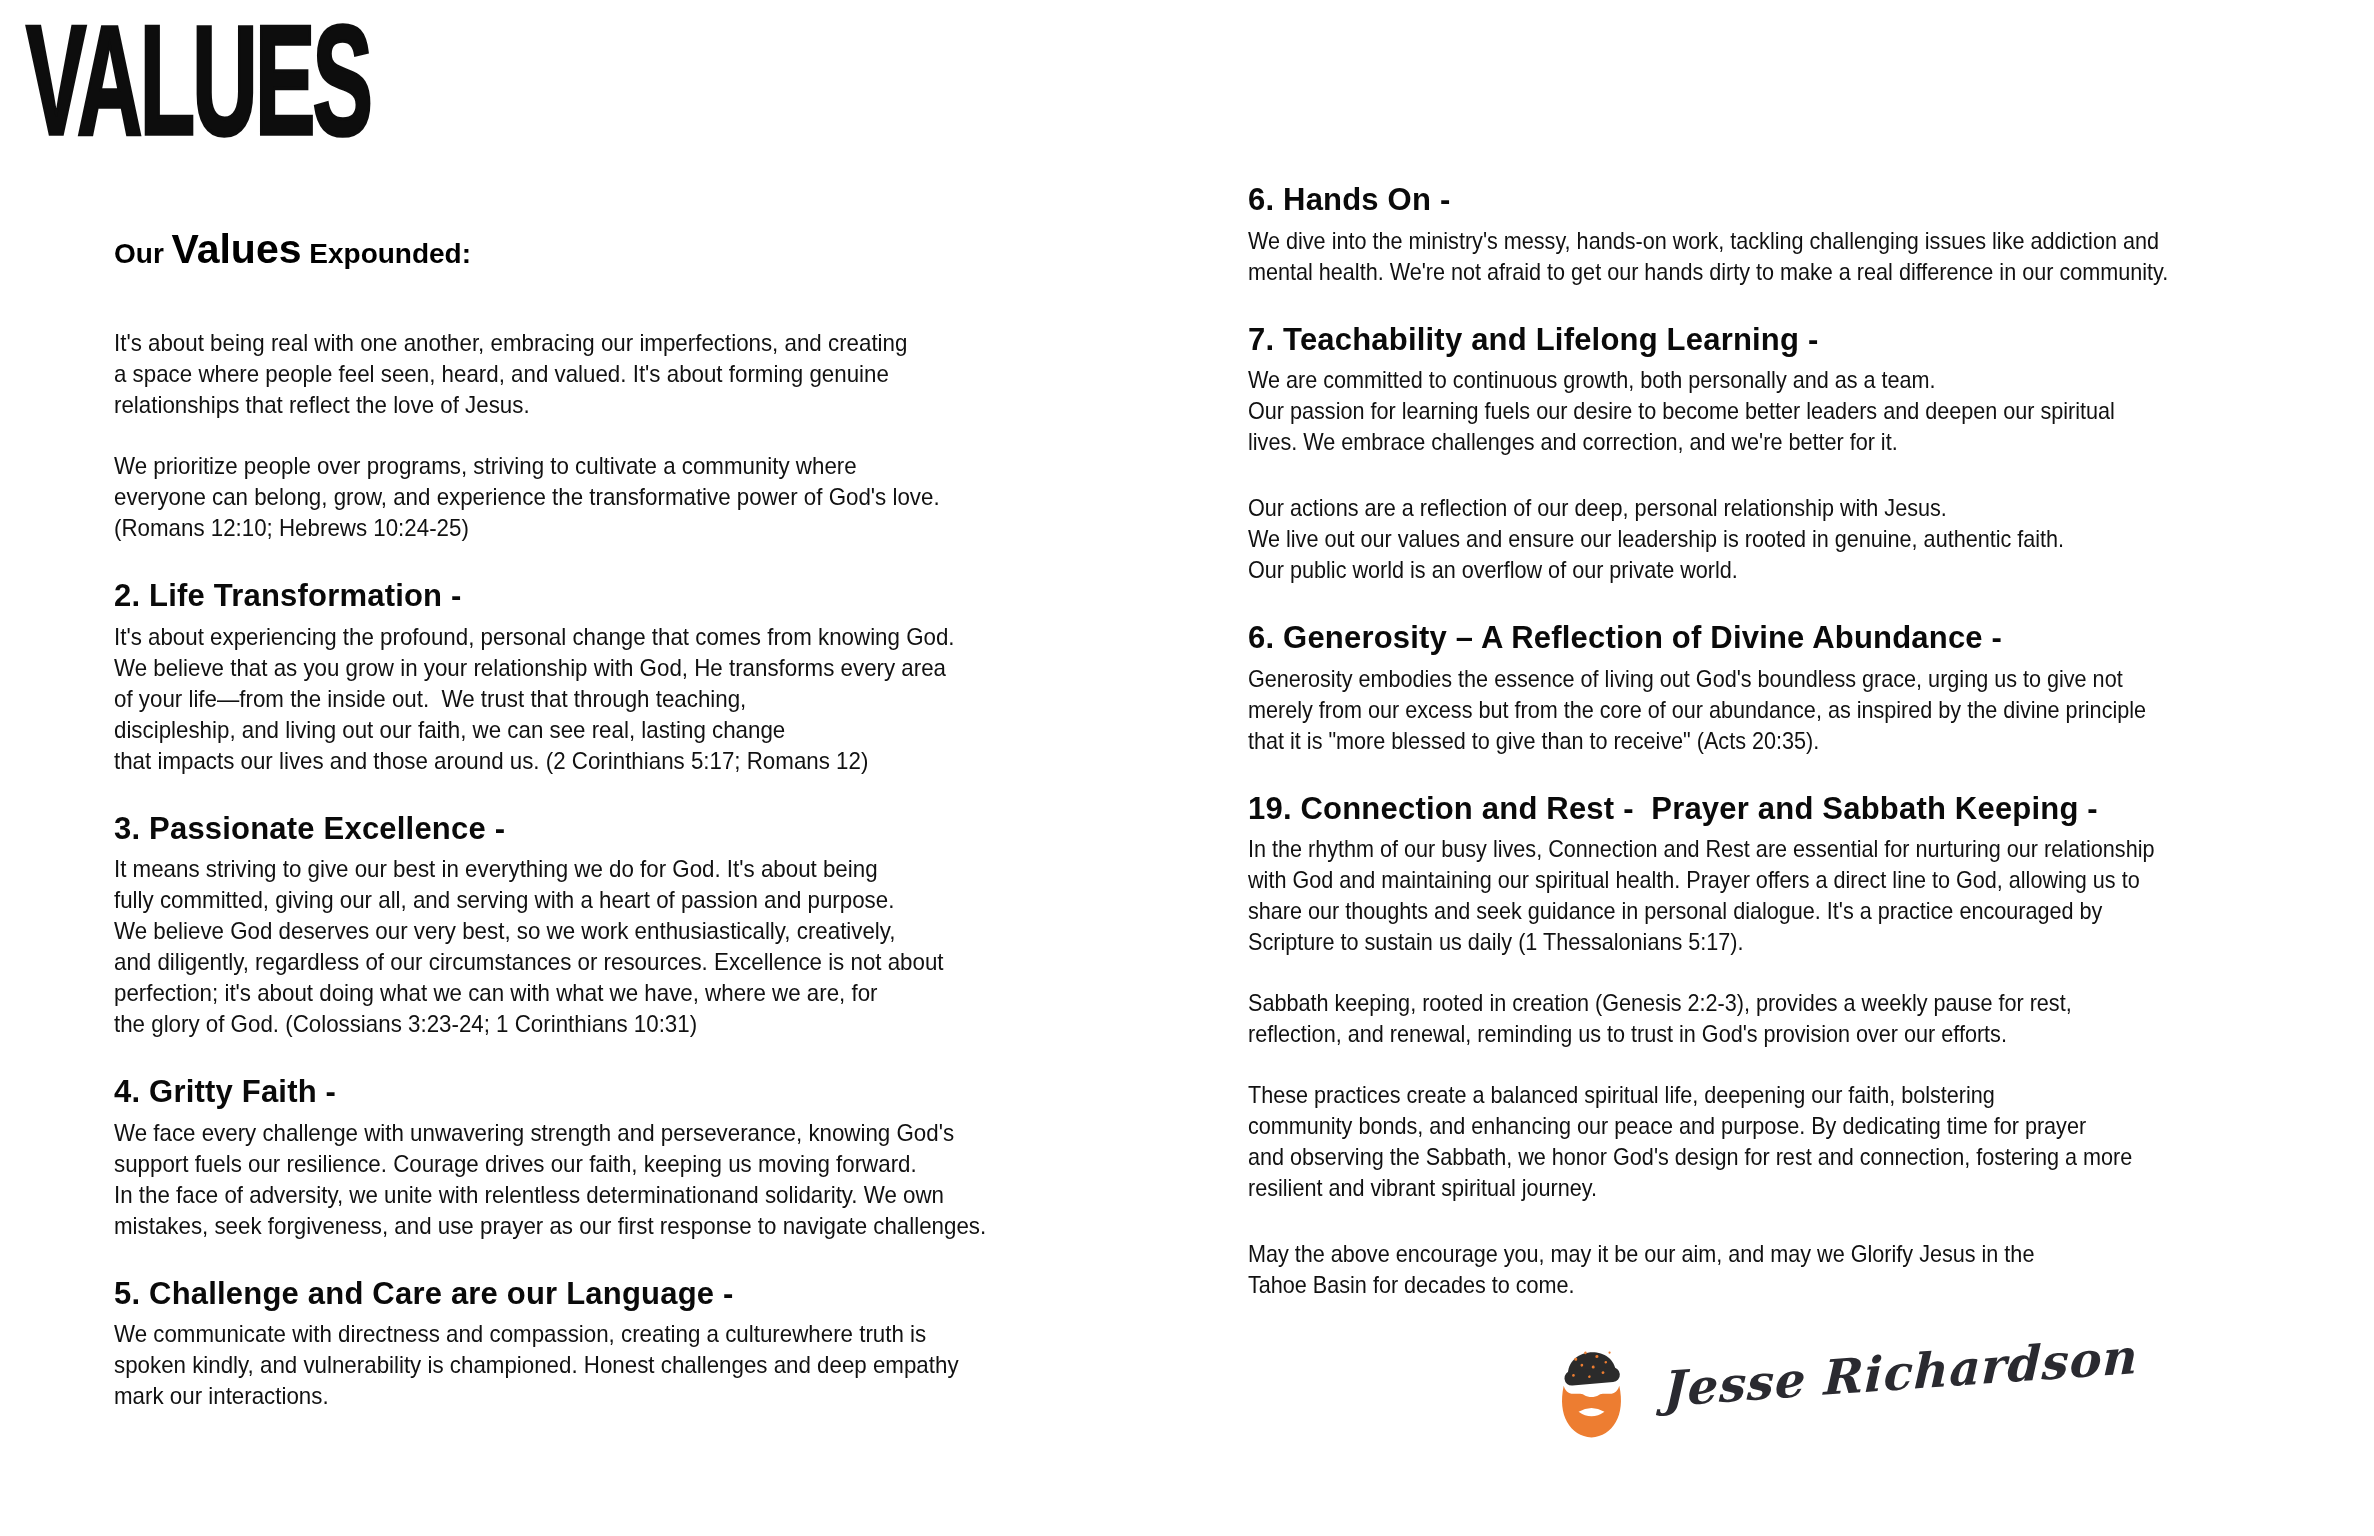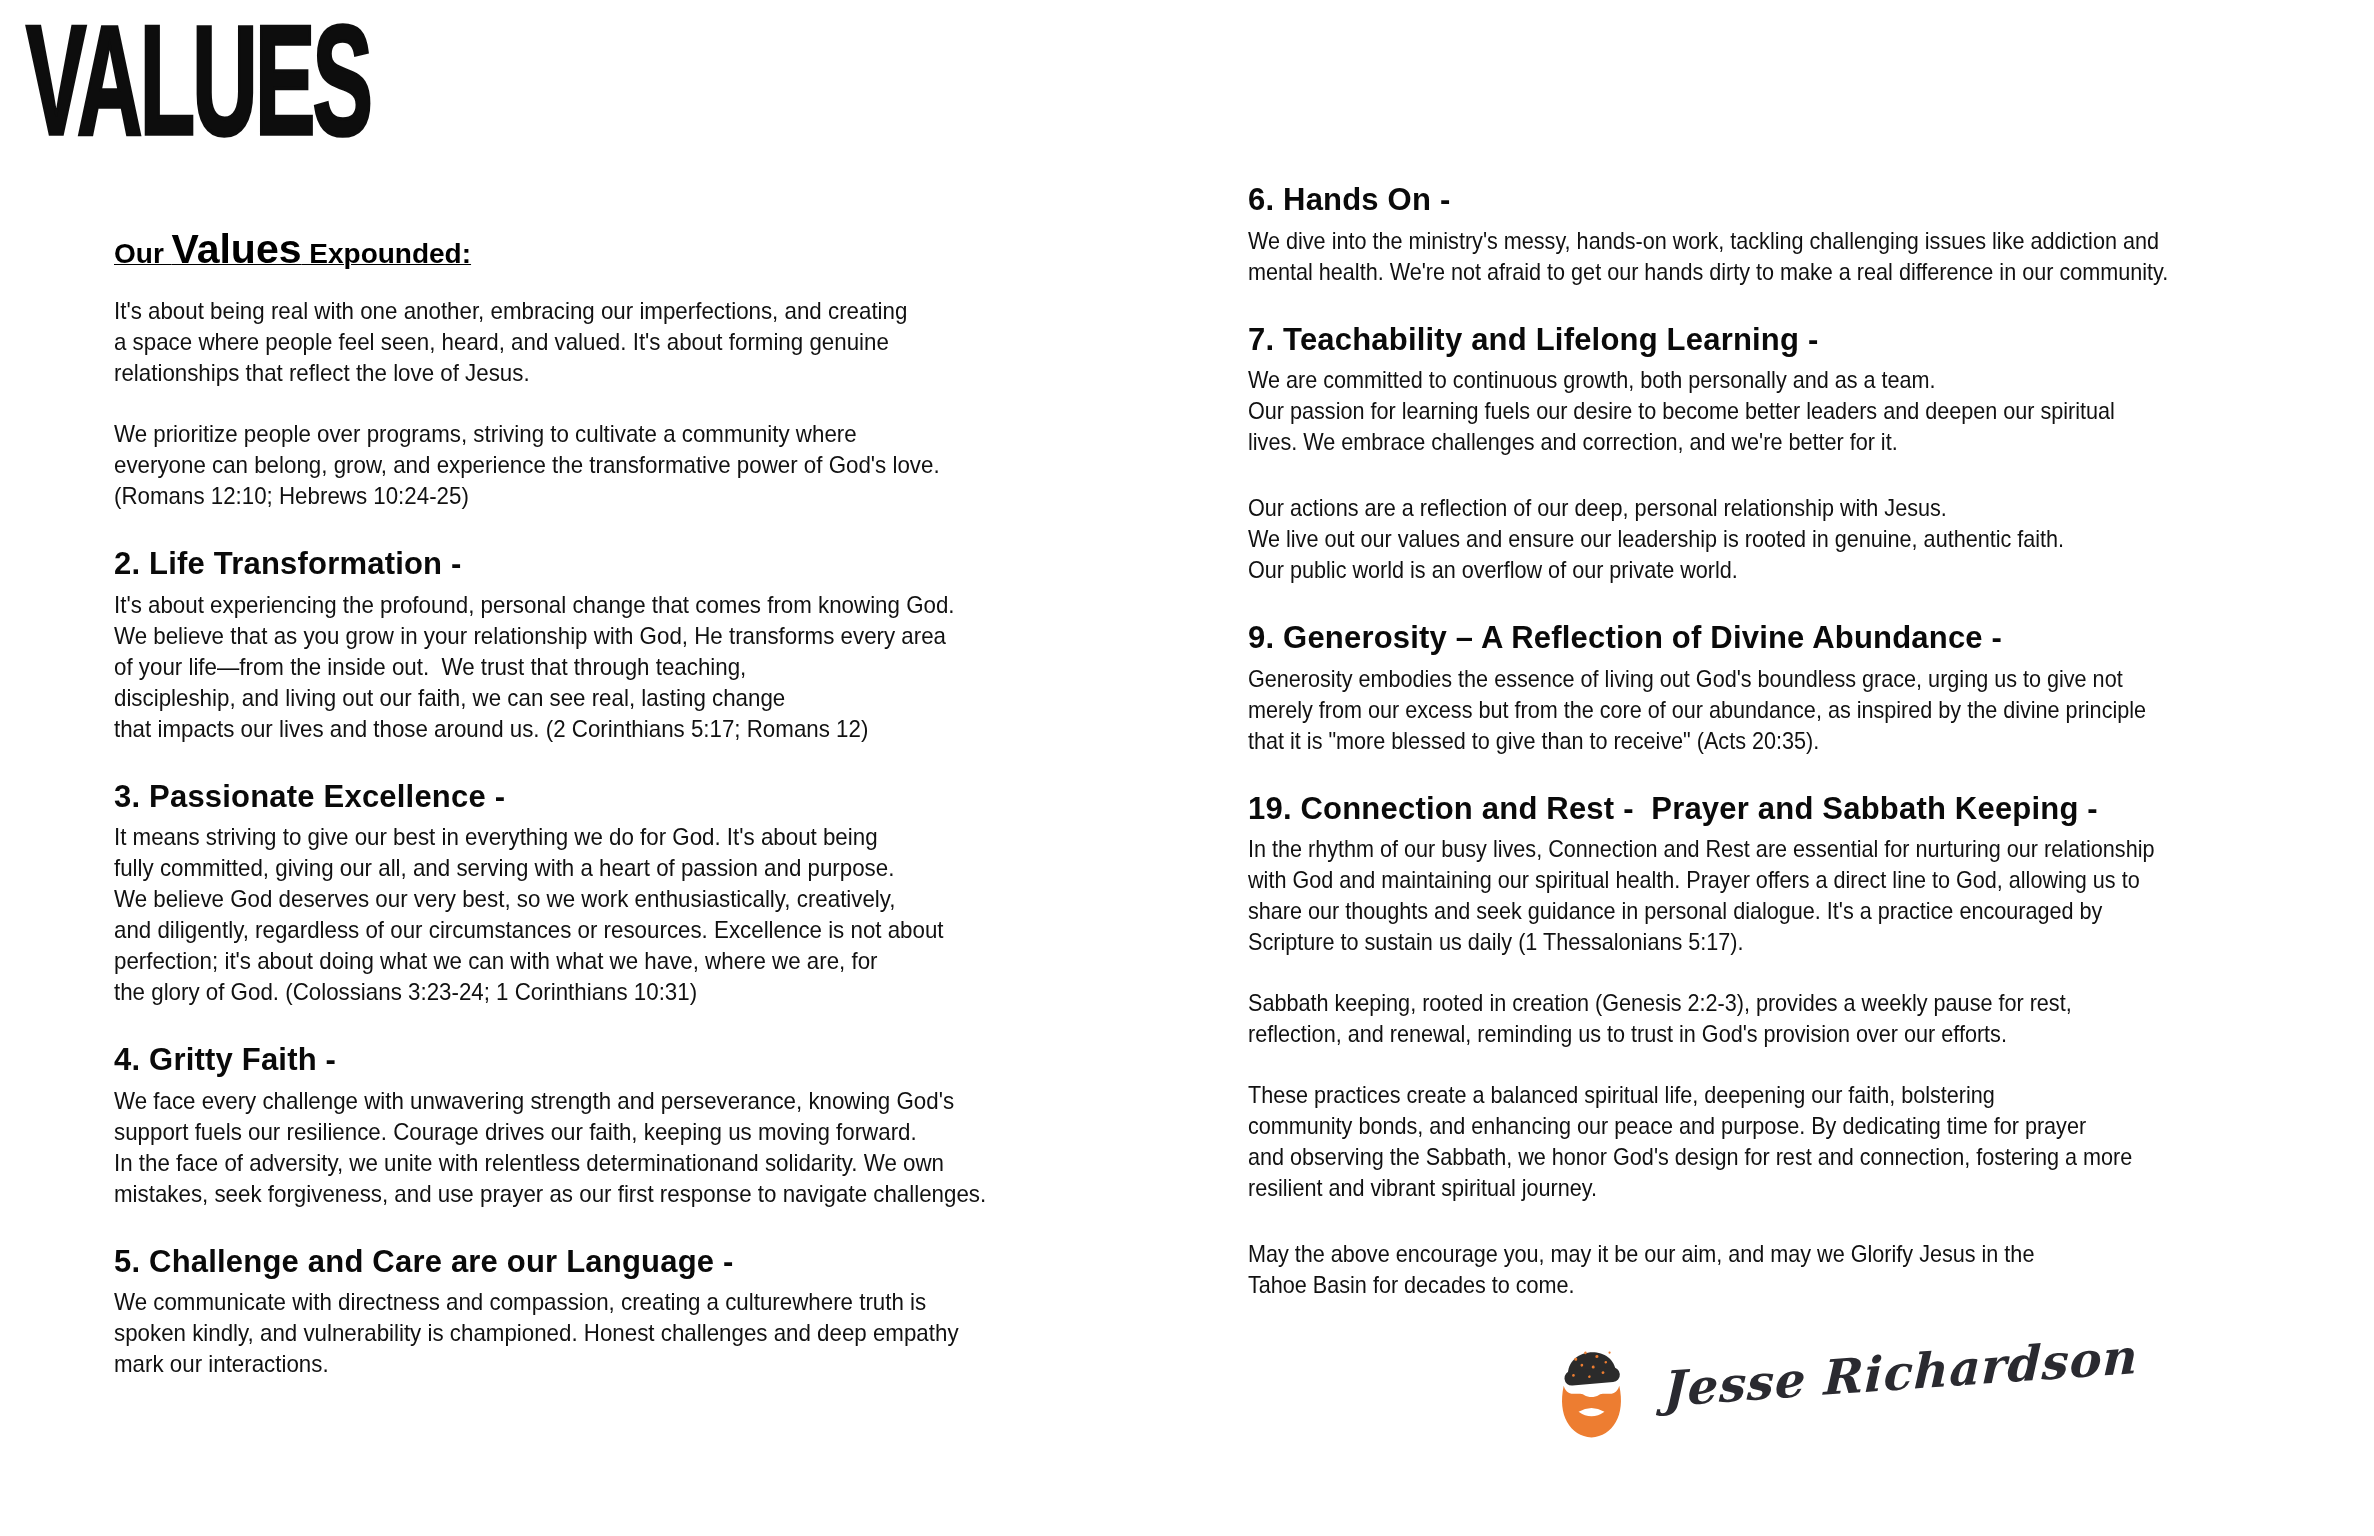--- a/index.html
+++ b/index.html
@@ -23,21 +23,21 @@
     color: #0d0d0d;
     -webkit-text-stroke: 3.7px #0d0d0d;
     transform: scaleX(0.58);
     transform-origin: 0 0;
     white-space: pre;
   }
   .col { position: absolute; }
   .col-left  { left: 114px;  top: 226px; width: 1048px; }
   .col-right { left: 1248px; top: 182px; width: 1108px; }
 
-  .intro { margin: 0 0 22px 0; white-space: pre; text-decoration: underline; }
+  .intro { margin: 0 0 54px 0; white-space: pre; }
   .intro-sm { font-size: 28px; font-weight: bold; }
   .intro-lg { font-size: 41px; font-weight: bold; }
 
   .value-section { margin: 0 0 35px 0; }
   .value-section h2 {
     margin: 0 0 6.5px 0;
     font-size: 31px;
     font-weight: bold;
     letter-spacing: 0.2px;
     white-space: pre;
@@ -143,21 +143,21 @@
 lives. We embrace challenges and correction, and we're better for it.</p>
   </section>
 
   <section class="value-section">
     <p>Our actions are a reflection of our deep, personal relationship with Jesus.
 We live out our values and ensure our leadership is rooted in genuine, authentic faith.
 Our public world is an overflow of our private world.</p>
   </section>
 
   <section class="value-section">
-    <h2>9. Generosity – A Reflection of Divine Abundance -</h2>
+    <h2>6. Generosity – A Reflection of Divine Abundance -</h2>
     <p>Generosity embodies the essence of living out God's boundless grace, urging us to give not
 merely from our excess but from the core of our abundance, as inspired by the divine principle
 that it is "more blessed to give than to receive" (Acts 20:35).</p>
   </section>
 
   <section class="value-section">
     <h2>19. Connection and Rest -  Prayer and Sabbath Keeping -</h2>
     <p>In the rhythm of our busy lives, Connection and Rest are essential for nurturing our relationship
 with God and maintaining our spiritual health. Prayer offers a direct line to God, allowing us to
 share our thoughts and seek guidance in personal dialogue. It's a practice encouraged by

